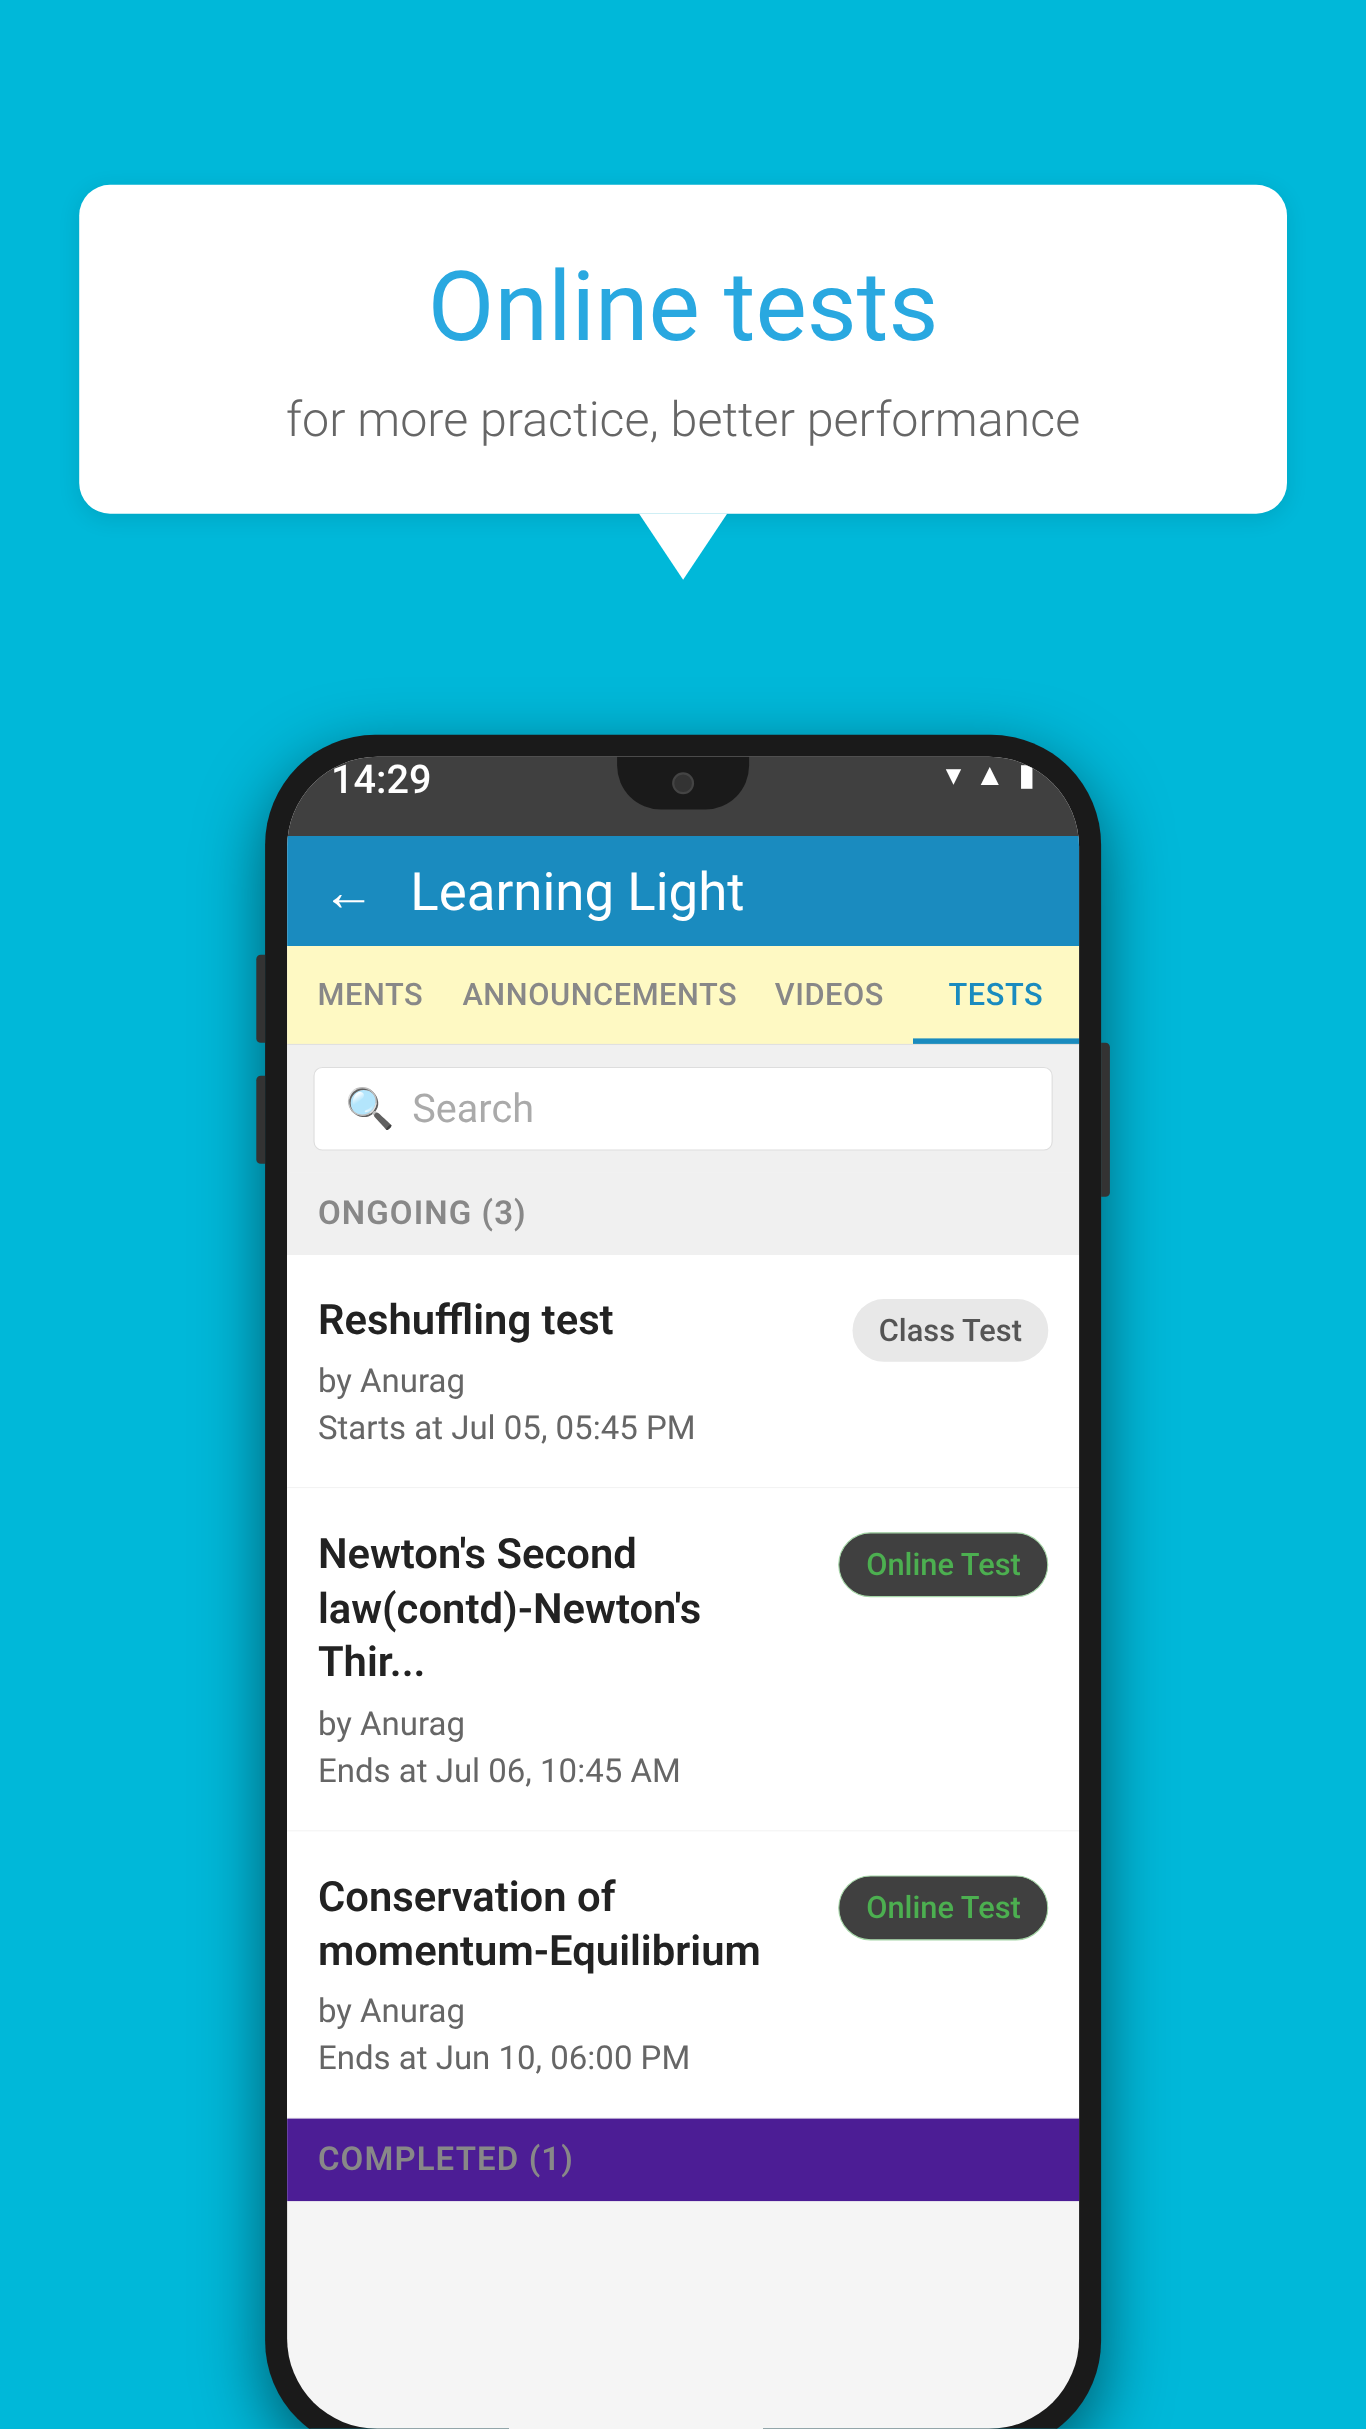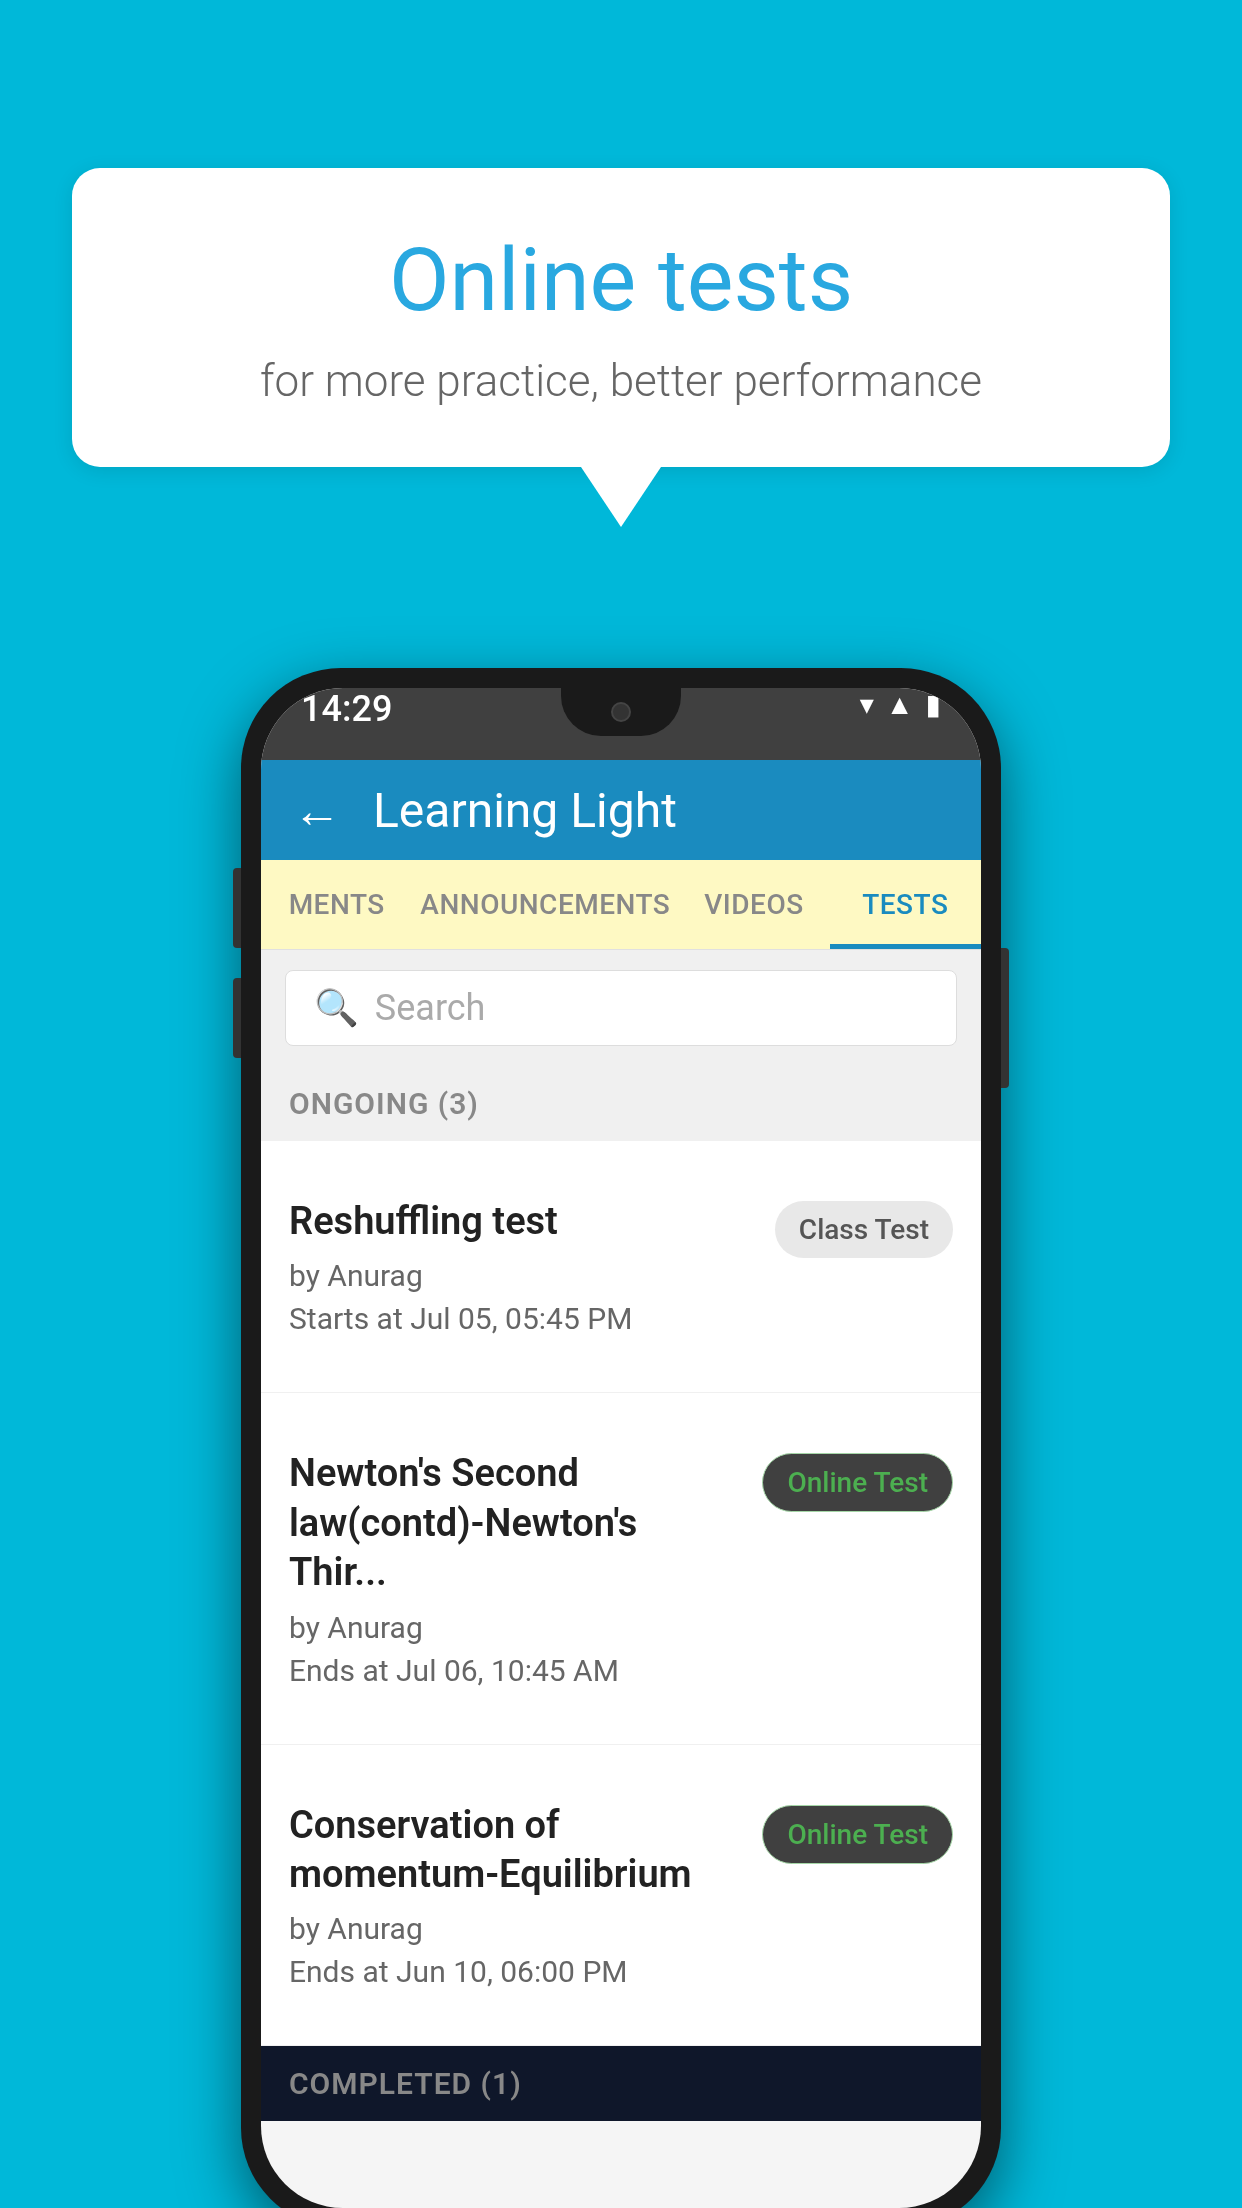--- a/index.html
+++ b/index.html
@@ -222,21 +222,21 @@
       letter-spacing: 1px;
     }
 
     
     .test-list {
       background: white;
     }
 
     .test-item {
       background: white;
-      padding: 56px 28px;
+      padding: 36px 28px;
       border-bottom: 1px solid #f0f0f0;
       display: flex;
       justify-content: flex-end;
       align-items: flex-start;
     }
 
     .test-info {
       flex: 1;
       margin-right: 20px;
     }
@@ -276,21 +276,21 @@
     }
 
     .badge-online {
       background: #404040;
       color: #4caf50;
       border: 1px solid #a5d6a7;
     }
 
     
     .completed-section {
-      background: #0f172a;
+      background: #4c1d95;
       padding: 20px 28px;
       font-size: 30px;
       font-weight: 600;
       color: #888;
       letter-spacing: 1px;
     }
 
     
     .phone-button-left {
       position: absolute;

